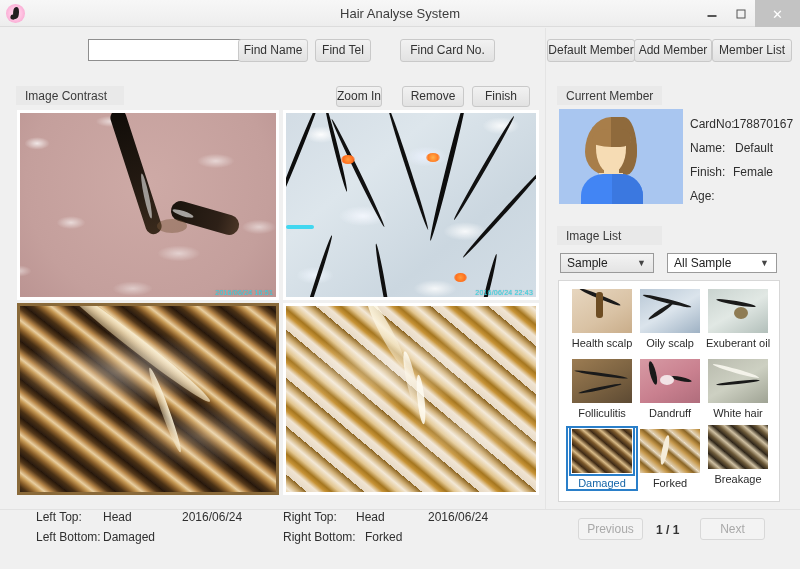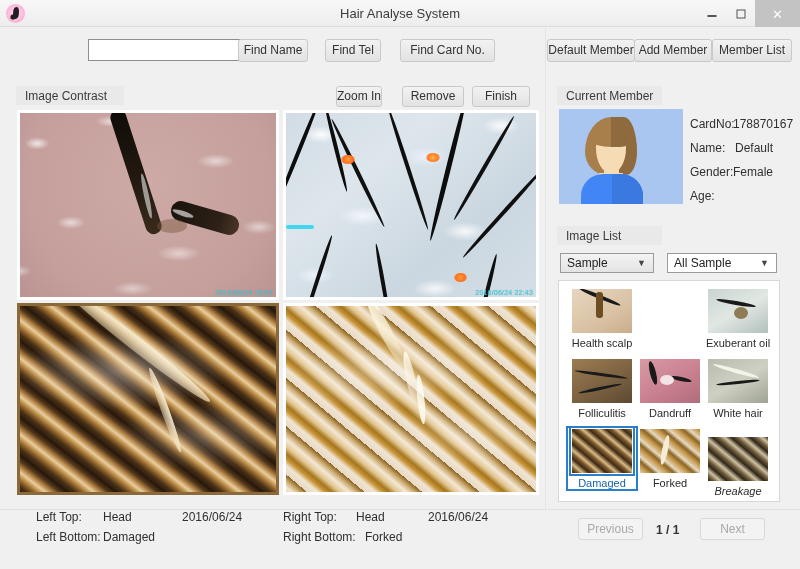--- a/index.html
+++ b/index.html
@@ -368,21 +368,21 @@
       </div>
       <div class="win-btn close">
         <div class="gl">✕</div>
       </div>
     </div>
   </div>
 
   <input class="textbox" style="position: absolute; left: 88px; top: 39px; width: 155px; height: 22px;" value="">
 
   <div class="btn" style="position:absolute;left:238px;top:39px;width:70px;height:23px;line-height:21px;">Find Name</div>
-  <div class="btn" style="position:absolute;left:325px;top:39px;width:56px;height:23px;line-height:21px;">Find Tel</div>
+  <div class="btn" style="position:absolute;left:315px;top:39px;width:56px;height:23px;line-height:21px;">Find Tel</div>
   <div class="btn" style="position:absolute;left:400px;top:39px;width:95px;height:23px;line-height:21px;">Find Card No.</div>
 
   <div class="btn" style="position:absolute;left:547px;top:39px;width:88px;height:23px;line-height:21px;">Default Member</div>
   <div class="btn" style="position:absolute;left:634px;top:39px;width:78px;height:23px;line-height:21px;">Add Member</div>
   <div class="btn" style="position:absolute;left:712px;top:39px;width:80px;height:23px;line-height:21px;">Member List</div>
 
   <div class="right-rule"></div>
 
   <div class="panel-label" style="position:absolute;left:16px;top:86px;width:108px;height:19px;">Image Contrast</div>
 
@@ -473,21 +473,21 @@
     <div class="av-body"></div>
     <div class="av-body-r"></div>
   </div>
 
   <div class="static-text" style="position:absolute;left:690px;top:117px;">CardNo:</div>
   <div class="static-text" style="position:absolute;left:733px;top:117px;">178870167</div>
 
   <div class="static-text" style="position:absolute;left:690px;top:141px;">Name:</div>
   <div class="static-text" style="position:absolute;left:735px;top:141px;">Default</div>
 
-  <div class="static-text" style="position:absolute;left:690px;top:165px;">Gender:</div>
+  <div class="static-text" style="position:absolute;left:690px;top:165px;">Finish:</div>
   <div class="static-text" style="position:absolute;left:733px;top:165px;">Female</div>
 
   <div class="static-text" style="position:absolute;left:690px;top:189px;">Age:</div>
   <div class="static-text" style="position:absolute;left:726px;top:189px;"></div>
 
   <div class="panel-label" style="position:absolute;left:557px;top:226px;width:105px;height:19px;">Image List</div>
 
   <div class="select grey" style="left:560px;top:253px;width:94px;height:20px;">
     <span>Sample</span>
     <span class="arrow">▼</span>
@@ -501,20 +501,27 @@
   <div class="thumb-panel" style="left:558px;top:280px;width:222px;height:222px;">
 
     <div class="thumb-cell" style="left:10px;top:8px;">
       <div class="thumb-img t-health">
         <div class="t-strand" style="left:6px;top:6px;width:44px;height:4px;transform:rotate(22deg);"></div>
         <div class="t-strand" style="left:24px;top:3px;width:7px;height:26px;background:#6d4c22;border-radius:3px;"></div>
       </div>
       <div class="thumb-cap">Health scalp</div>
     </div>
 
+    <div class="thumb-cell" style="left:78px;top:8px;">
+      <div class="thumb-img t-oily">
+        <div class="t-strand" style="left:2px;top:10px;width:50px;height:4px;transform:rotate(14deg);"></div>
+        <div class="t-strand" style="left:6px;top:20px;width:30px;height:4px;transform:rotate(-34deg);"></div>
+      </div>
+      <div class="thumb-cap">Oily scalp</div>
+    </div>
 
     <div class="thumb-cell" style="left:146px;top:8px;">
       <div class="thumb-img t-exub">
         <div class="t-strand" style="left:8px;top:12px;width:40px;height:4px;transform:rotate(10deg);"></div>
         <div class="t-strand" style="left:26px;top:18px;width:14px;height:12px;border-radius:50%;background:#8f7c54;"></div>
       </div>
       <div class="thumb-cap">Exuberant oil</div>
     </div>
 
     <div class="thumb-cell" style="left:10px;top:78px;">
@@ -548,21 +555,21 @@
       <div class="thumb-sel-ring"></div>
     </div>
 
     <div class="thumb-cell" style="left:78px;top:148px;">
       <div class="thumb-img t-forked">
         <div class="t-strand" style="left:22px;top:6px;width:6px;height:30px;transform:rotate(12deg);background:#f5ecd8;"></div>
       </div>
       <div class="thumb-cap">Forked</div>
     </div>
 
-    <div class="thumb-cell" style="left:146px;top:156px;font-style:italic;">
+    <div class="thumb-cell" style="left:146px;top:144px;">
       <div class="thumb-img t-break"></div>
       <div class="thumb-cap">Breakage</div>
     </div>
   </div>
 
   <div class="btn disabled" style="position:absolute;left:578px;top:518px;width:65px;height:22px;line-height:20px;">Previous</div>
   <div class="page-indicator" style="left:656px;top:523px;">1 / 1</div>
   <div class="btn disabled" style="position:absolute;left:700px;top:518px;width:65px;height:22px;line-height:20px;">Next</div>
 
 </div>

